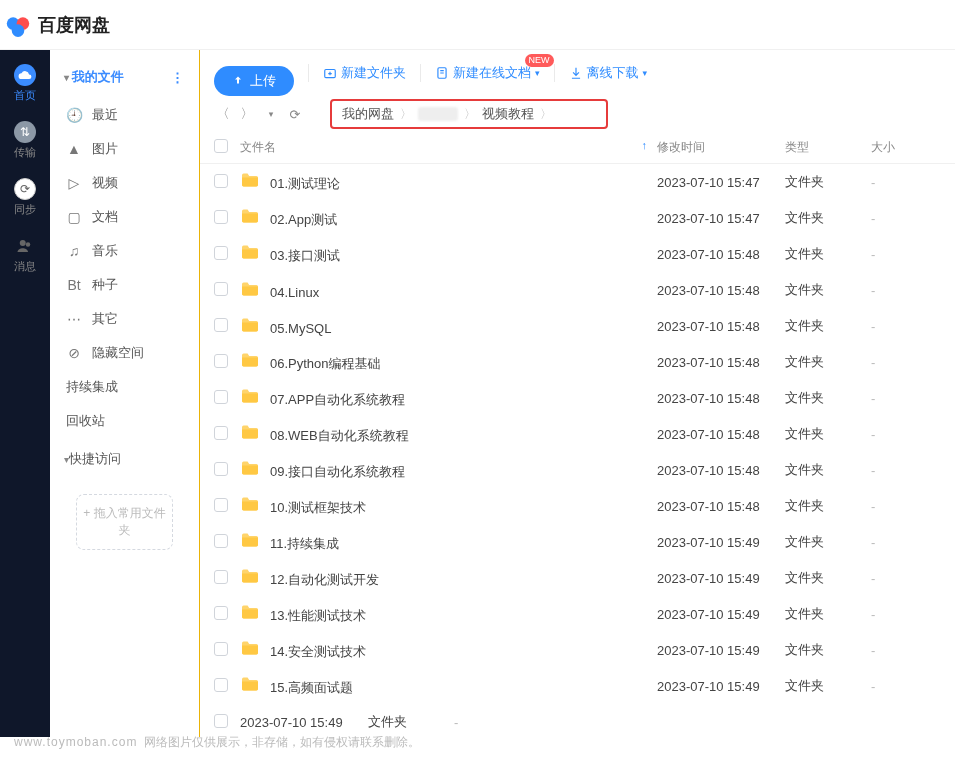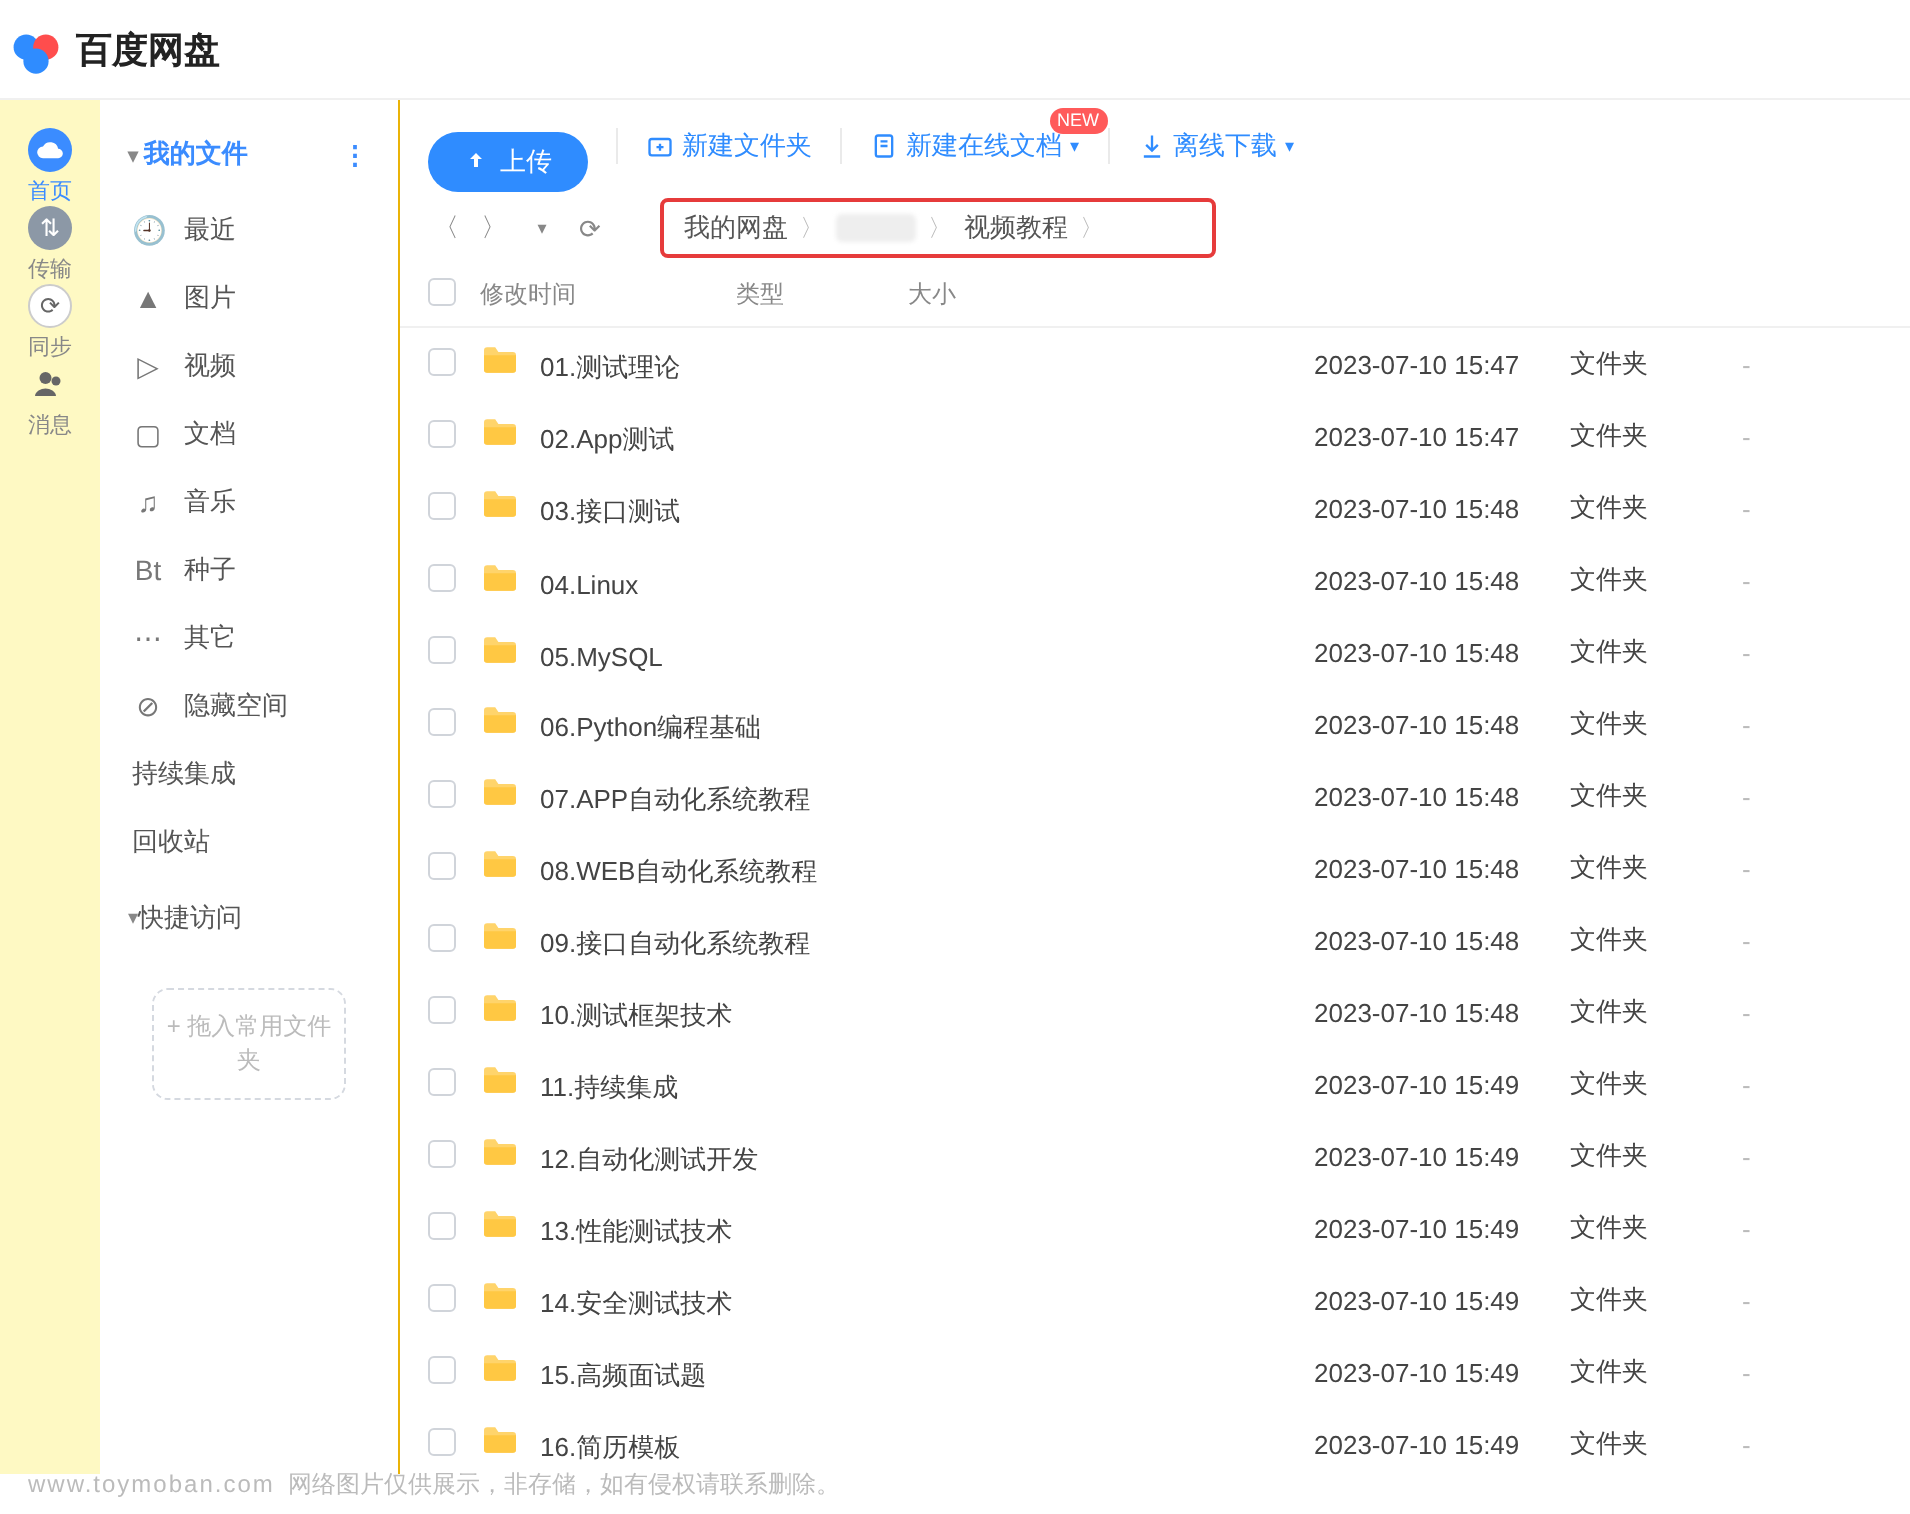--- a/index.html
+++ b/index.html
@@ -3,21 +3,21 @@
 <meta charset="utf-8">
 <style>
 *{box-sizing:border-box;margin:0;padding:0;}
 body{font-family:-apple-system,"PingFang SC","Microsoft YaHei",sans-serif;font-size:13px;color:#333;background:#fff;width:955px;height:757px;overflow:hidden;position:relative;}
 .app{display:flex;flex-direction:column;height:737px;}
 .header{display:flex;align-items:center;height:50px;padding:0 4px;background:#fff;border-bottom:1px solid #f0f0f0;}
 .logo{display:flex;align-items:center;gap:6px;}
 .logo-icon{width:28px;height:28px;}
 .logo-text{font-size:18px;font-weight:600;color:#222;}
 .body{display:flex;flex:1;overflow:hidden;}
-.navrail{width:50px;background:#fef9c3;display:flex;flex-direction:column;align-items:center;padding-top:14px;}
+.navrail{width:50px;background:#0f172a;display:flex;flex-direction:column;align-items:center;padding-top:14px;gap:18px;}
 .navrail-item{display:flex;flex-direction:column;align-items:center;gap:2px;cursor:pointer;color:#888;}
 .navrail-item.active{color:#3b8cff;}
 .navrail-item .lbl{font-size:11px;}
 .navrail-ico{width:22px;height:22px;border-radius:50%;display:flex;align-items:center;justify-content:center;color:#fff;font-size:12px;}
 .ico-home{background:#3b8cff;}
 .ico-trans{background:#8c98a6;}
 .ico-sync{background:#fff;border:1px solid #ccc;color:#666;}
 .ico-msg{background:transparent;color:#666;}
 .sidebar{width:150px;background:#fff;border-right:1px solid #eab308;padding:14px 6px 0 6px;}
 .sb-section-head{display:flex;align-items:center;justify-content:space-between;padding:4px 8px;color:#3b8cff;font-weight:600;font-size:13px;cursor:pointer;}
@@ -197,20 +197,21 @@
           <span class="bc-blur"></span>
           <span class="bc-sep">〉</span>
           <span class="bc-item">视频教程</span>
           <span class="bc-sep">〉</span>
         </div>
       </div>
 
       <div class="table">
         <div class="thead">
           <div class="col-chk"><span class="chk"></span></div>
+          <div class="col-name"><span>文件名</span><span class="sort-ind" style="float:right;margin-right:10px;">↑</span></div>
           <div class="col-time">修改时间</div>
           <div class="col-type">类型</div>
           <div class="col-size">大小</div>
         </div>
         <div id="tbody">
             <div class="row">
               <div class="col-chk"><span class="chk"></span></div>
               <div class="col-name"><svg class="folder-ico" viewBox="0 0 24 20">
                   <path d="M2 4a2 2 0 012-2h5l2 3h9a2 2 0 012 2v9a2 2 0 01-2 2H4a2 2 0 01-2-2V4z" fill="#ffd46b"></path>
                   <path d="M2 7h20v9a2 2 0 01-2 2H4a2 2 0 01-2-2V7z" fill="#ffc843"></path>
@@ -354,24 +355,20 @@
               <div class="col-name"><svg class="folder-ico" viewBox="0 0 24 20">
                   <path d="M2 4a2 2 0 012-2h5l2 3h9a2 2 0 012 2v9a2 2 0 01-2 2H4a2 2 0 01-2-2V4z" fill="#ffd46b"></path>
                   <path d="M2 7h20v9a2 2 0 01-2 2H4a2 2 0 01-2-2V7z" fill="#ffc843"></path>
                 </svg><span>15.高频面试题</span></div>
               <div class="col-time">2023-07-10 15:49</div>
               <div class="col-type">文件夹</div>
               <div class="col-size dash">-</div>
             </div>
             <div class="row">
               <div class="col-chk"><span class="chk"></span></div>
-              <div class="col-name"><svg class="folder-ico" viewBox="0 0 24 20">
-                  <path d="M2 4a2 2 0 012-2h5l2 3h9a2 2 0 012 2v9a2 2 0 01-2 2H4a2 2 0 01-2-2V4z" fill="#ffd46b"></path>
-                  <path d="M2 7h20v9a2 2 0 01-2 2H4a2 2 0 01-2-2V7z" fill="#ffc843"></path>
-                </svg><span>16.简历模板</span></div>
               <div class="col-time">2023-07-10 15:49</div>
               <div class="col-type">文件夹</div>
               <div class="col-size dash">-</div>
             </div>
           </div>
       </div>
     </div>
   </div>
 </div>
 

